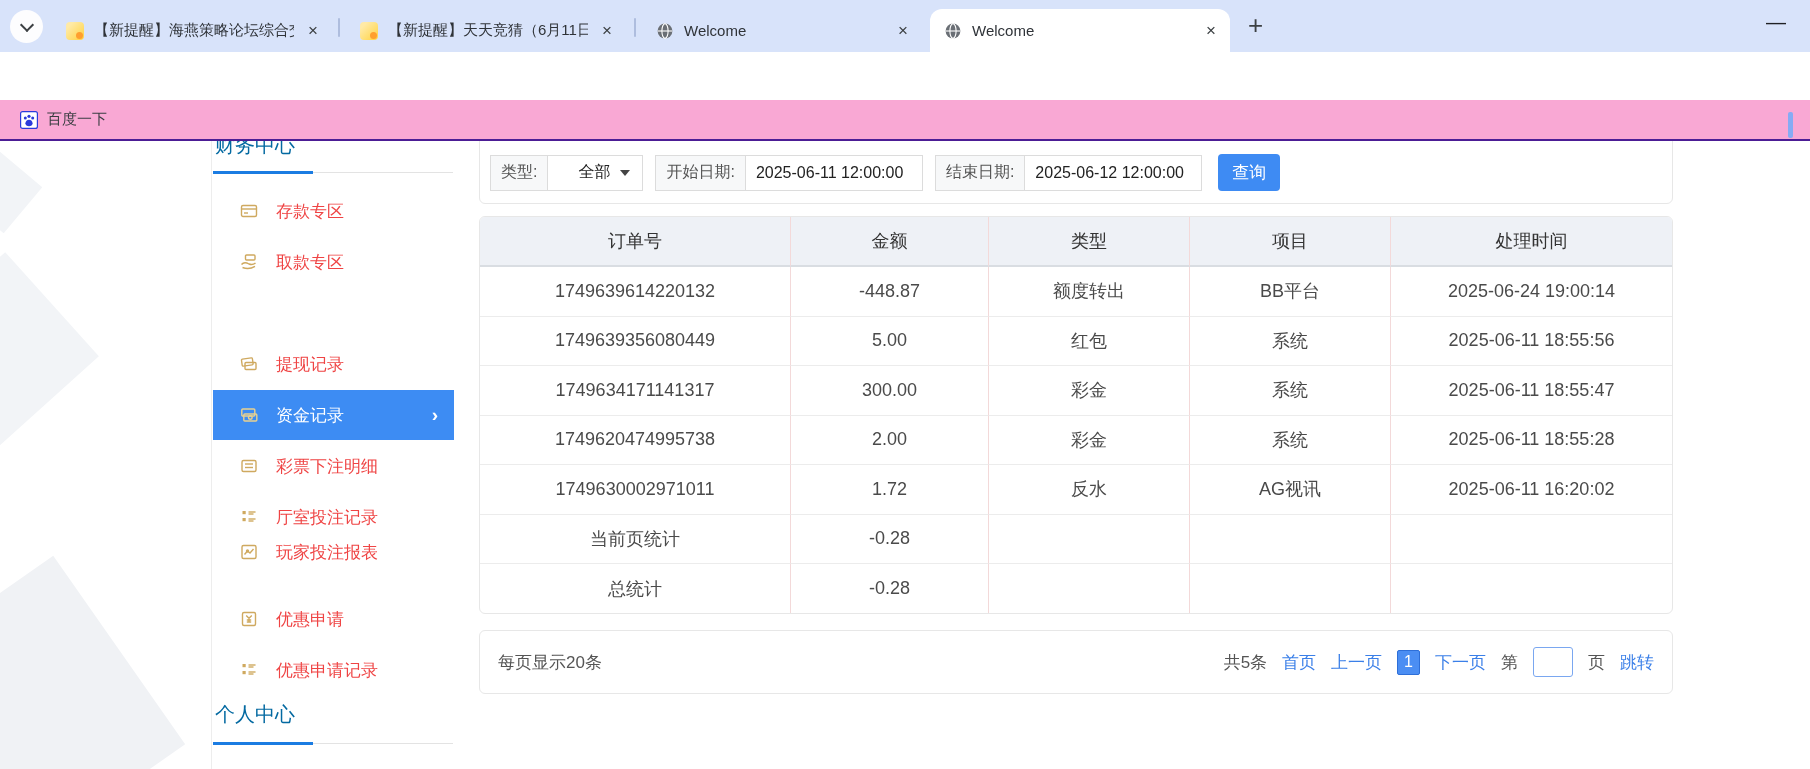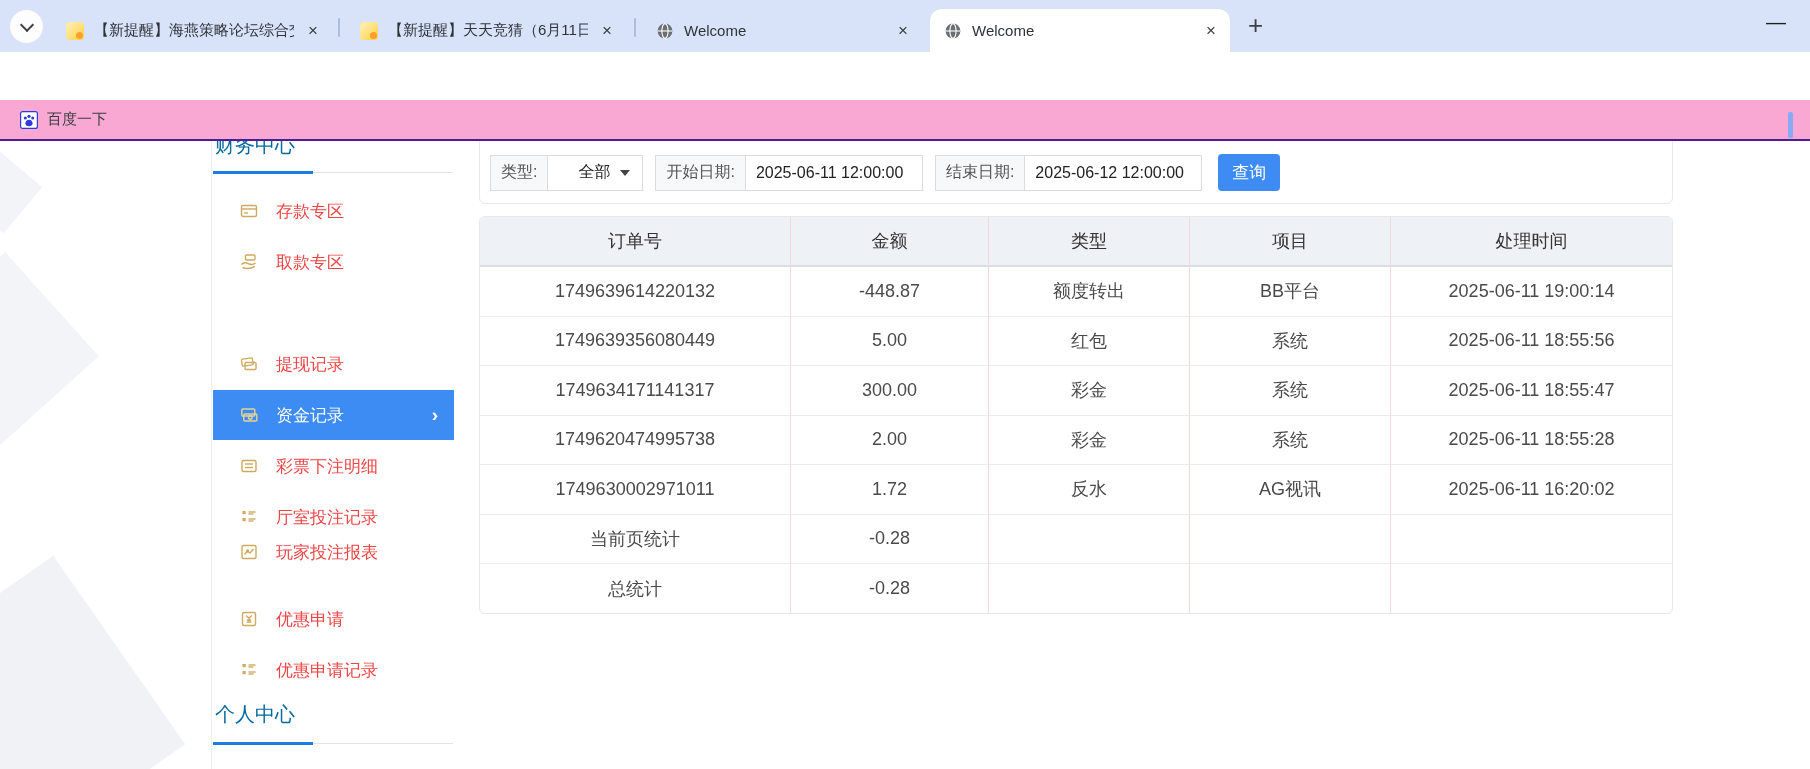--- a/index.html
+++ b/index.html
@@ -346,21 +346,21 @@
       <div class="th">金额</div>
       <div class="th">类型</div>
       <div class="th">项目</div>
       <div class="th">处理时间</div>
 
       <div class="row">
         <div class="td">1749639614220132</div>
         <div class="td">-448.87</div>
         <div class="td">额度转出</div>
         <div class="td">BB平台</div>
-        <div class="td">2025-06-11 19:00:14</div>
+        <div class="td">2025-06-24 19:00:14</div>
       </div>
       <div class="row">
         <div class="td">1749639356080449</div>
         <div class="td">5.00</div>
         <div class="td">红包</div>
         <div class="td">系统</div>
         <div class="td">2025-06-11 18:55:56</div>
       </div>
       <div class="row">
         <div class="td">1749634171141317</div>
@@ -393,13 +393,27 @@
       <div class="row">
         <div class="td">总统计</div>
         <div class="td">-0.28</div>
         <div class="td"></div>
         <div class="td"></div>
         <div class="td"></div>
       </div>
     </div>
   </div>
 
+  <div class="card pagi-card">
+    <span>每页显示20条</span>
+    <div class="pagi-right">
+      <span>共5条</span>
+      <span class="plink">首页</span>
+      <span class="plink">上一页</span>
+      <span class="pcur">1</span>
+      <span class="plink">下一页</span>
+      <span>第</span>
+      <input class="pinput" value="" style="">
+      <span>页</span>
+      <span class="plink">跳转</span>
+    </div>
+  </div>
 </div>
 
 </body></html>

